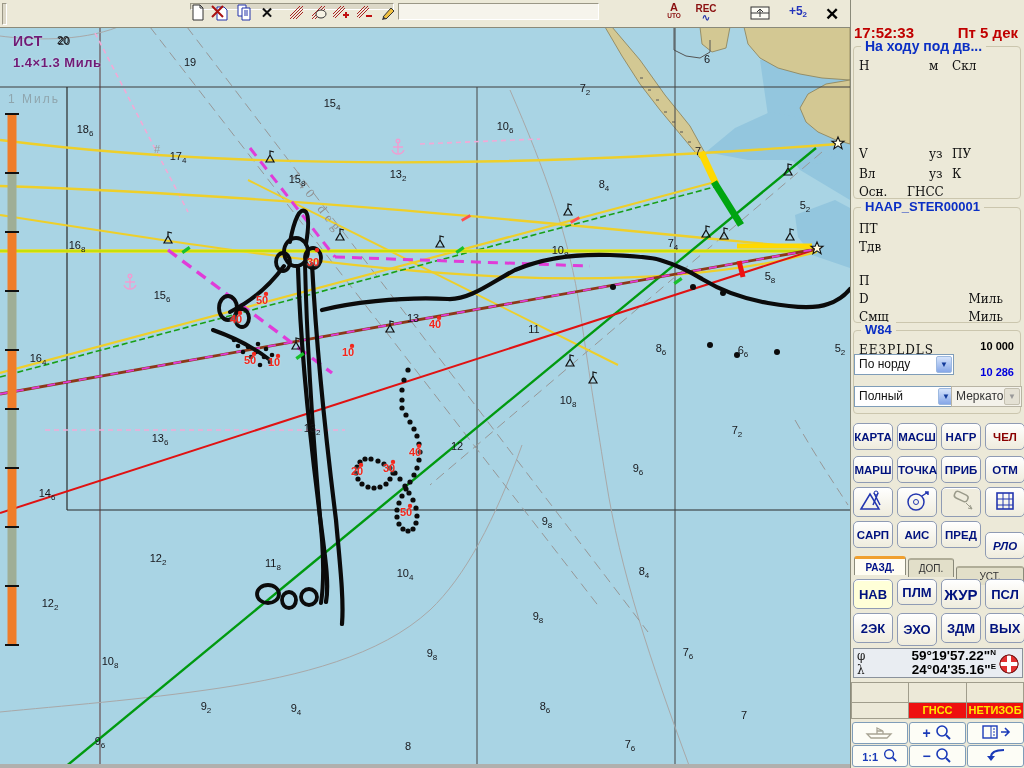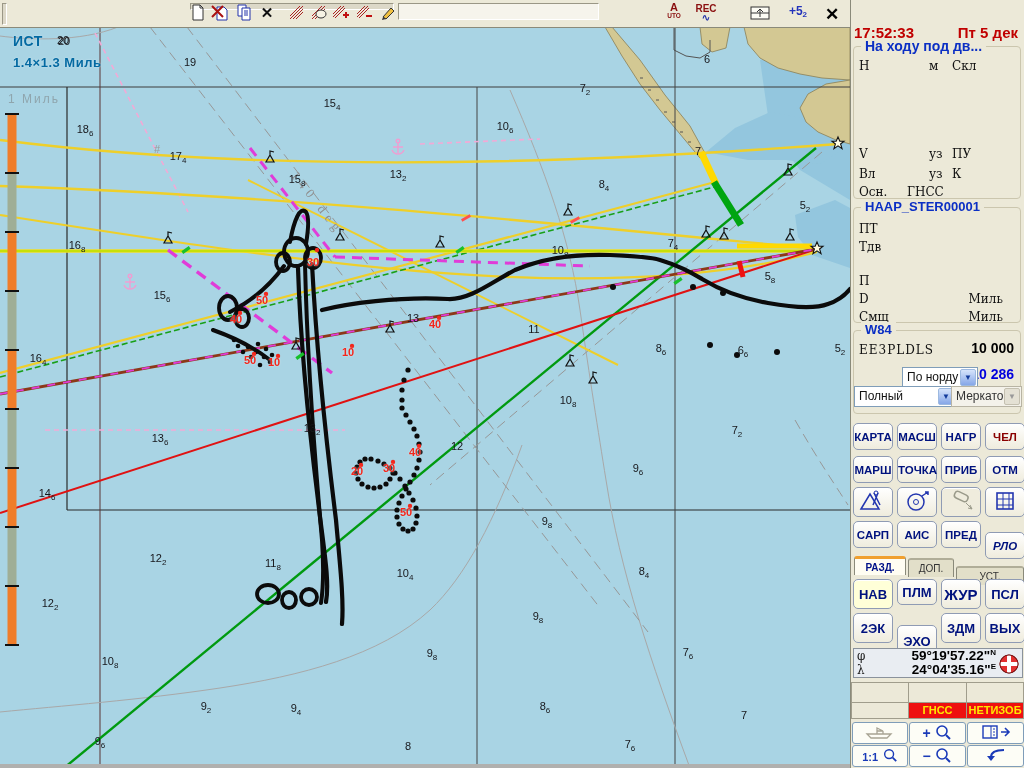--- a/index.html
+++ b/index.html
@@ -9,35 +9,35 @@
   .tb-ico{position:absolute;top:4px;width:20px;height:19px;text-align:center;cursor:pointer;}
   .groove{position:absolute;background:#dcd8c8;border:1px solid #fff;border-top-color:#9a9786;border-left-color:#9a9786;}
   .tb-combo{position:absolute;left:398px;top:3px;width:199px;height:15px;background:#f6f4ec;border:1px solid #9a9786;border-bottom-color:#fff;border-right-color:#fff;}
   .darkred{color:#8a0f0f;font-weight:bold;}
   
   #chart-wrap{position:absolute;left:0;top:0;width:850px;height:768px;}
   #chart-layer{position:absolute;left:0;top:0;width:850px;height:768px;pointer-events:none;}
   .depth{position:absolute;transform:translate(-50%,-55%);color:#16161a;font-size:11px;font-family:"Liberation Sans",sans-serif;white-space:nowrap;}
   .depth .sub{font-size:8px;vertical-align:-3px;}
   .rlab{position:absolute;transform:translate(-50%,-50%);color:#f2271c;font-size:11px;font-weight:bold;white-space:nowrap;text-shadow:0 0 2px rgba(230,240,248,.8);}
-  .ov-orange{position:absolute;color:#0369a1;font-weight:bold;font-size:14px;letter-spacing:.5px;text-shadow:0 0 2px #cfe6f2;}
+  .ov-orange{position:absolute;color:#701a75;font-weight:bold;font-size:14px;letter-spacing:.5px;text-shadow:0 0 2px #cfe6f2;}
   #brg{position:absolute;left:300px;top:168px;color:#8f8f8f;font-size:13px;letter-spacing:5px;transform:rotate(52deg);transform-origin:0 0;font-family:"Liberation Serif",serif;}
   #mile-lbl{position:absolute;left:8px;top:92px;color:#8fa5ad;font-size:12px;letter-spacing:2px;}
   
   #panel{position:absolute;left:850px;top:0;width:174px;height:768px;background:#ece9d8;border-left:1px solid #8a8a7a;box-sizing:border-box;}
   #p-title{position:absolute;left:0;top:0;width:100%;height:22px;}
   #p-title .t{position:absolute;left:25px;top:4px;color:#1536b4;font-size:13px;font-weight:bold;}
   #help-btn{position:absolute;right:3px;top:2px;width:22px;height:18px;background:linear-gradient(#fffef2,#e8e4cf);border:1px solid #8a8a7a;border-radius:3px;color:#1038c8;font-weight:bold;text-align:center;font-size:13px;line-height:17px;cursor:pointer;}
   #clock{position:absolute;left:3px;top:24px;width:166px;height:17px;color:#c00000;font-weight:bold;font-size:15px;}
   .gbox{position:absolute;left:2px;width:168px;border:1px solid #cbc6ae;border-radius:4px;box-sizing:border-box;}
   .gbox .legend{position:absolute;left:7px;top:-9px;background:#ece9d8;padding:0 4px;color:#0b2fc4;font-weight:bold;font-size:13px;white-space:nowrap;}
   .frow{position:absolute;left:5px;right:5px;height:15px;font-family:"DejaVu Serif",serif;font-size:12px;color:#111;}
   .frow .u{position:absolute;left:70px;} .frow .r{position:absolute;left:93px;}
   .frow .right{position:absolute;right:12px;}
-  .bigval{position:absolute;font-weight:bold;font-size:14px;}
+  .bigval{position:absolute;font-weight:bold;font-size:11px;}
   .combo{position:absolute;height:21px;background:#fff;border:1px solid #7f9db9;box-sizing:border-box;font-size:12px;color:#111;padding:2px 0 0 4px;cursor:pointer;}
   .combo .arr{position:absolute;right:1px;top:1px;bottom:1px;width:16px;background:linear-gradient(#d6e4fb,#86a7e8);border:1px solid #9db9e0;box-sizing:border-box;color:#123a9a;font-size:8px;text-align:center;line-height:16px;border-radius:2px;}
   .combo.dis{background:#f4f2ea;border-color:#b8b4a4;color:#333;}
   .combo.dis .arr{background:#e4e1d4;color:#999;border-color:#c4c0b0;}
   .gbtn{position:absolute;width:40px;height:27px;background:linear-gradient(#ffffff,#efecdd);border:1px solid #8f9bb4;border-radius:5px;box-shadow:inset 0 1px 0 #fff;color:#00127e;font-weight:bold;font-size:11.5px;text-align:center;cursor:pointer;font-family:"Liberation Sans",sans-serif;padding:0;}
   .tab{position:absolute;height:19px;font-size:10px;font-weight:bold;text-align:center;line-height:18px;border:1px solid #8a8a7a;border-bottom:none;border-radius:3px 3px 0 0;cursor:pointer;box-sizing:border-box;}
   .tab.on{background:#fffdf2;border-top:3px solid #f0a030;color:#001188;}
   .tab.off{background:#e2dfc9;border-top:2px solid #b0ad98;color:#333;margin-top:2px;font-weight:normal;}
   #coordbox{position:absolute;left:2px;top:648px;width:170px;height:30px;background:#e9edf2;border:1px solid #8a929c;box-sizing:border-box;}
   #coordbox .g{position:absolute;left:3px;font-family:"DejaVu Serif",serif;font-size:12px;color:#222;}
@@ -450,21 +450,21 @@
       <div class="frow" style="top:84px;"><span>D</span><span class="right">Миль</span></div>
       <div class="frow" style="top:102px;"><span>Смщ</span><span class="right">Миль</span></div>
     </div>
 
     <div class="gbox" style="top:330px;height:84px;">
       <span class="legend">W84</span>
       <div class="frow" style="top:12px;letter-spacing:1px;"><span>EE3PLDLS</span></div>
       <span class="bigval" style="right:6px;top:9px;color:#000;">10 000</span>
       <span class="bigval" style="right:6px;top:35px;color:#0000dd;">10 286</span>
     </div>
-    <div class="combo" style="left:3px;top:367px;width:76px;margin-left:48px;">
+    <div class="combo" style="left:3px;top:354px;width:100px;">
       <span>По норду</span><span class="arr">▼</span></div>
     <div class="combo" style="left:3px;top:386px;width:102px;">
       <span>Полный</span><span class="arr">▼</span></div>
     <div class="combo dis" style="left:100px;top:386px;width:71px;">
       <span>Меркато</span><span class="arr">▼</span></div>
 
     <div id="btn-grid">
         <button class="gbtn" style="left: 2px; top: 423px;">КАРТА</button>
         <button class="gbtn" style="left: 46px; top: 423px;">МАСШ</button>
         <button class="gbtn" style="left: 90px; top: 423px;">НАГР</button>
@@ -506,21 +506,21 @@
         <div class="tab on" style="left: 3px; top: 556px; width: 52px;">РАЗД.</div>
         <div class="tab off" style="left: 57px; top: 556px; width: 46px;">ДОП.</div>
         <div class="tab off" style="left: 105px; top: 564px; width: 68px;">УСТ.</div>
       </div>
     <div id="nav-grid">
         <button class="gbtn" style="left: 2px; top: 579px; background: rgb(255, 255, 216); height: 30px; font-size: 13px;">НАВ</button>
         <button class="gbtn" style="left: 46px; top: 579px; height: 26px; font-size: 13px;">ПЛМ</button>
         <button class="gbtn" style="left: 90px; top: 579px; height: 30px; font-size: 15px;">ЖУР</button>
         <button class="gbtn" style="left: 134px; top: 579px; height: 30px; font-size: 13px;">ПСЛ</button>
         <button class="gbtn" style="left: 2px; top: 613px; height: 30px; font-size: 13px;">2ЭК</button>
-        <button class="gbtn" style="left: 46px; top: 613px; height: 33px; font-size: 13px; margin-top: 12px;">ЭХО</button>
+        <button class="gbtn" style="left: 46px; top: 613px; height: 33px; font-size: 13px;">ЭХО</button>
         <button class="gbtn" style="left: 90px; top: 613px; height: 30px; font-size: 13px;">ЗДМ</button>
         <button class="gbtn" style="left: 134px; top: 613px; height: 30px; font-size: 13px;">ВЫХ</button>
       </div>
 
     <div id="coordbox">
       <span class="g" style="top:0;">φ</span>
       <span class="g" style="top:14px;">λ</span>
       <span class="v" style="top:-1px;"><span>59°19'57.22"</span><span class="hem">N</span></span>
       <span class="v" style="top:13px;"><span>24°04'35.16"</span><span class="hem">E</span></span>
       <svg width="22" height="22" style="position:absolute;right:2px;top:4px;">

